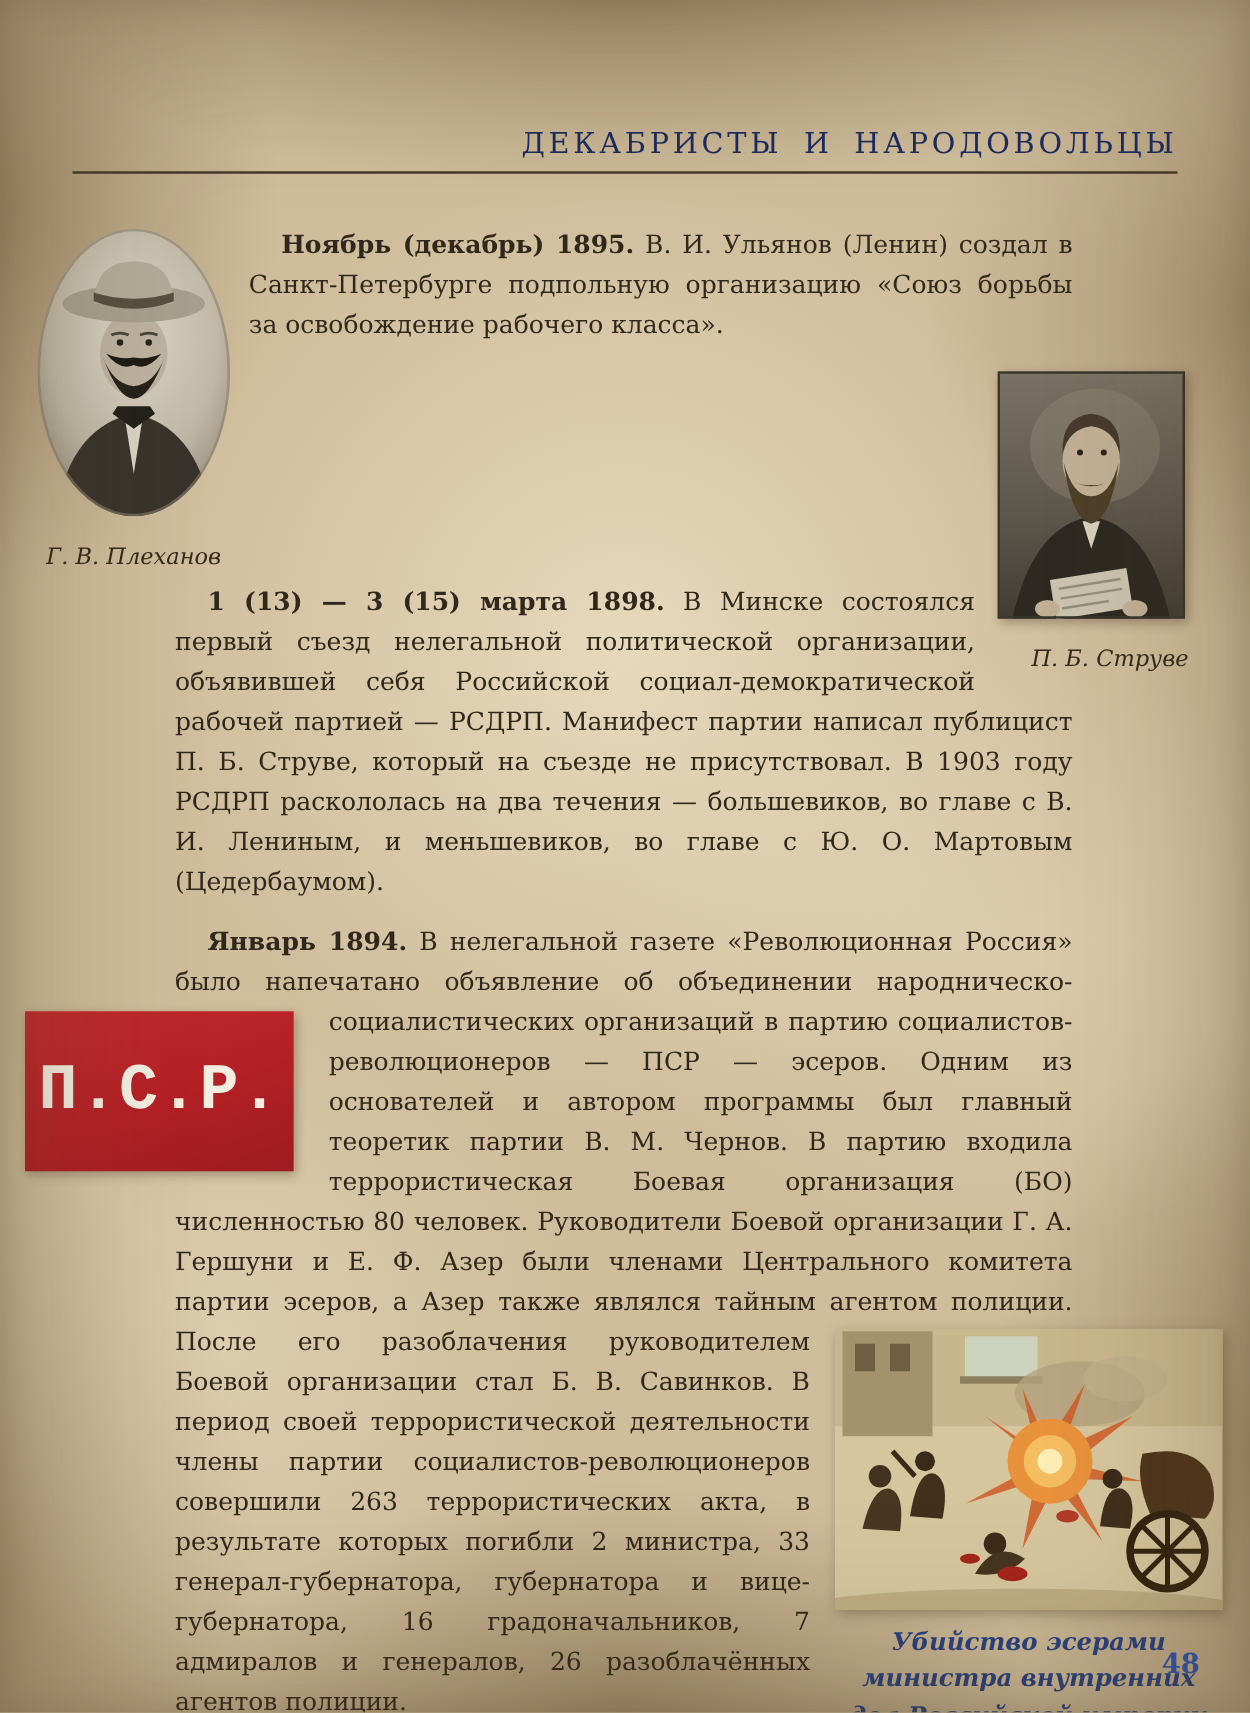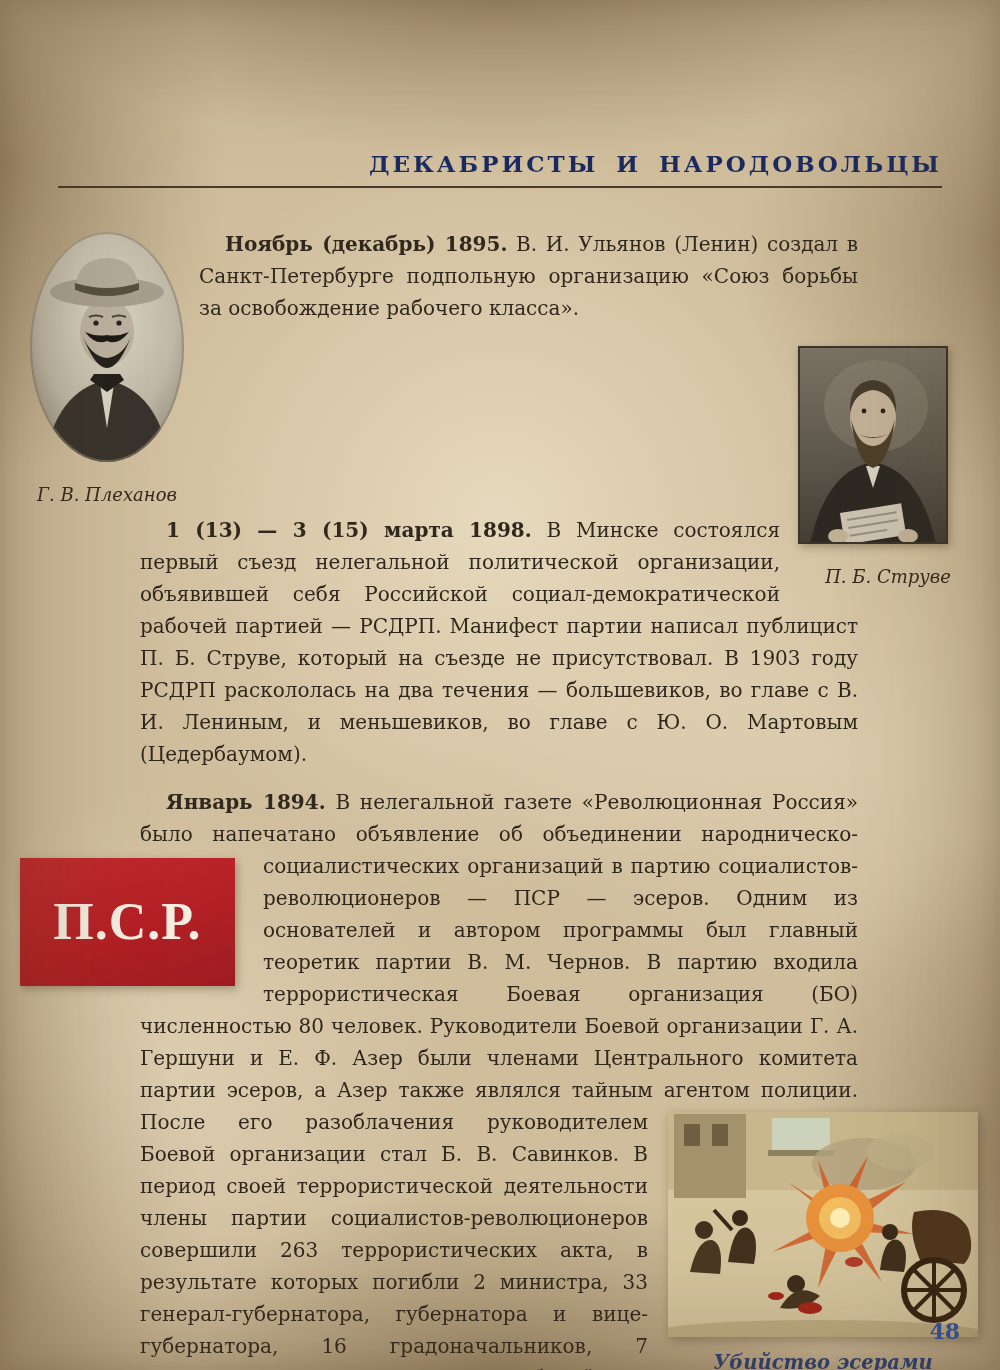--- a/index.html
+++ b/index.html
@@ -29,26 +29,25 @@
     position: absolute; inset: 0;
     pointer-events: none;
     box-shadow: inset 0 0 150px rgba(82,60,30,0.45), inset 0 0 30px rgba(82,60,30,0.22);
   }
 
   
   .header { padding: 102px 58px 0; text-align: right; }
   .header-title {
     display: inline-block;
     font-size: 23px;
-    font-weight: bold;
+    font-weight: normal;
     letter-spacing: 3px;
     word-spacing: 7px;
     color: #1c2b5f;
     text-transform: uppercase;
-    margin-top: 48px;
   }
   .header-rule { margin-top: 9px; border-bottom: 2px solid #463a2b; }
 
   
   .content {
     margin: 40px 142px 0 140px;
     font-size: 20px;
     line-height: 32px;
     text-align: justify;
   }
@@ -67,21 +66,21 @@
   .struve-photo svg { display: block; width: 150px; height: 198px; box-shadow: 2px 3px 8px rgba(60,42,20,0.35); }
 
   .fig-flag { float: left; width: 215px; margin: 8px 28px 8px -120px; }
   .flag-box {
     display: flex; align-items: center; justify-content: center;
     width: 215px; height: 128px;
     background: linear-gradient(160deg, #c22b2e 0%, #b32025 55%, #9c1c21 100%);
     box-shadow: 2px 3px 8px rgba(60,42,20,0.35);
   }
   .flag-text {
-    font-family: Liberation Serif, serif;
+    font-family: Liberation Mono, monospace;
     font-size: 52px; font-weight: bold; line-height: 1;
     letter-spacing: 1px;
     color: #f4eee1;
   }
 
   .fig-plehve { float: right; width: 310px; margin: 6px -120px 0 20px; }
   .plehve-art svg { display: block; width: 310px; height: 225px; box-shadow: 2px 3px 10px rgba(60,42,20,0.35); }
 
   .caption {
     display: block;

